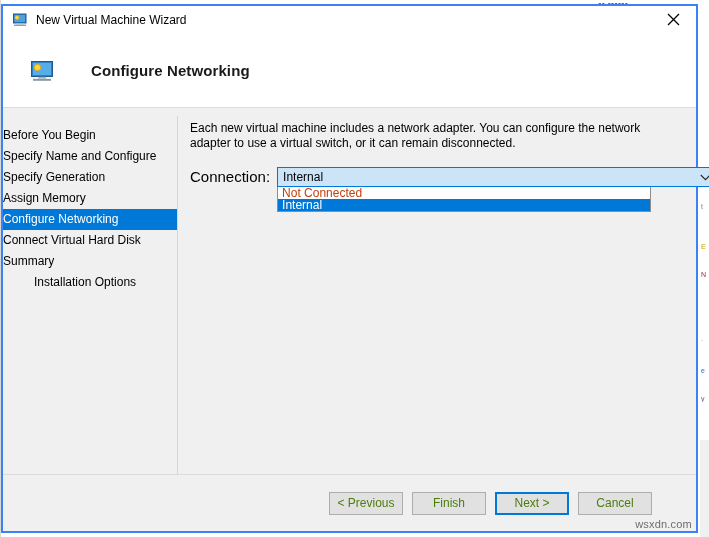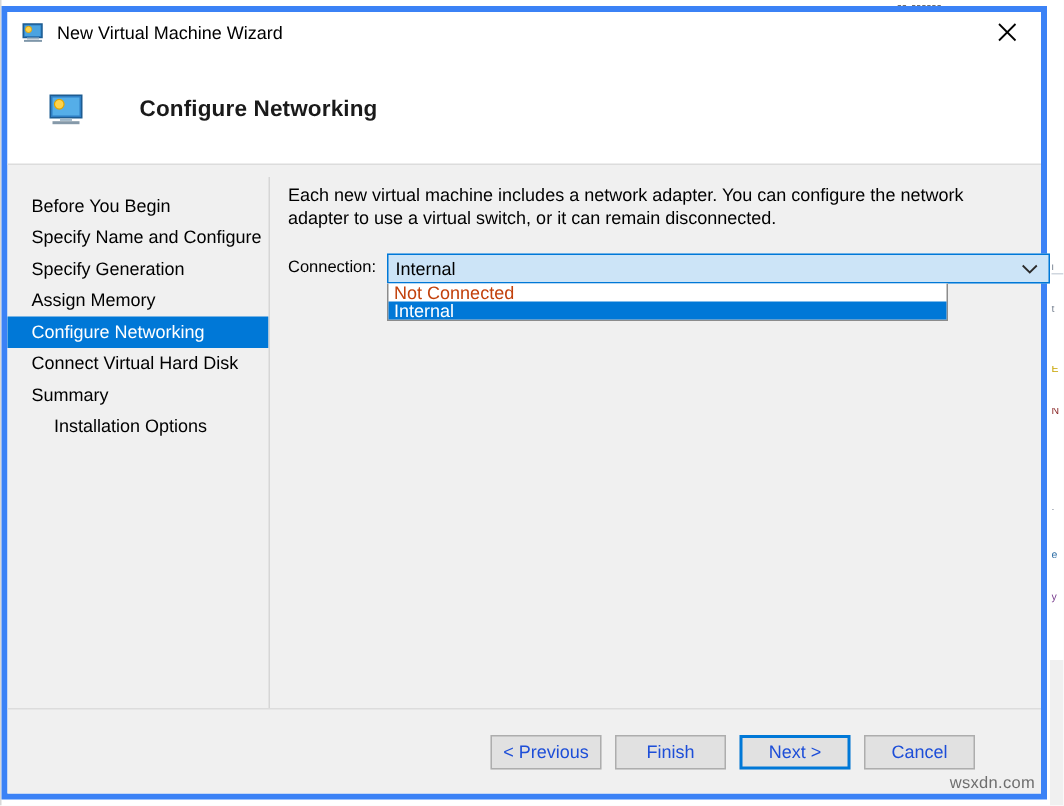--- a/index.html
+++ b/index.html
@@ -67,21 +67,21 @@
   }
 
   
   #wizard-window {
     position: absolute;
     left: 1px;
     top: 4px;
     width: 697px;
     height: 529px;
     background: #ffffff;
-    border: 4px solid #3b82f6;
+    border: 2px solid #3b82f6;
     box-sizing: border-box;
     display: flex;
     flex-direction: column;
   }
 
   
   #titlebar {
     height: 28px;
     flex: 0 0 28px;
     background: #ffffff;
@@ -154,21 +154,20 @@
     position: absolute;
     left: 174px;
     top: 8px;
     width: 1px;
     height: 363px;
     background: #d6d6d6;
   }
   .nav-item {
     height: 21px;
     line-height: 21px;
-    padding-left: 16px;
     font-size: 12px;
     color: #000000;
     white-space: nowrap;
     box-sizing: border-box;
   }
   .nav-item.indented { padding-left: 31px; }
   .nav-item.selected {
     background: #0078d7;
     color: #ffffff;
   }
@@ -187,21 +186,21 @@
   }
 
   
   #connection-row {
     margin-top: 16px;
     display: flex;
     align-items: flex-start;
     position: relative;
   }
   #connection-label {
-    font-size: 11px;
+    font-size: 15px;
     line-height: 19px;
     color: #000000;
     flex: 0 0 auto;
     padding-top: 0px;
   }
   #combo-wrap {
     margin-left: 7px;
     position: relative;
     width: 442px;
   }
@@ -266,21 +265,21 @@
     position: relative;
   }
   .wizard-button {
     width: 74px;
     height: 23px;
     margin-left: 9px;
     background: #e1e1e1;
     border: 1px solid #adadad;
     font-family: "Liberation Sans", sans-serif;
     font-size: 12px;
-    color: #1d4ed8;
+    color: #4d7c0f;
     display: flex;
     align-items: center;
     justify-content: center;
     box-sizing: border-box;
   }
   .wizard-button.focused {
     border: 2px solid #0078d7;
     background: #e1e1e1;
   }
 

